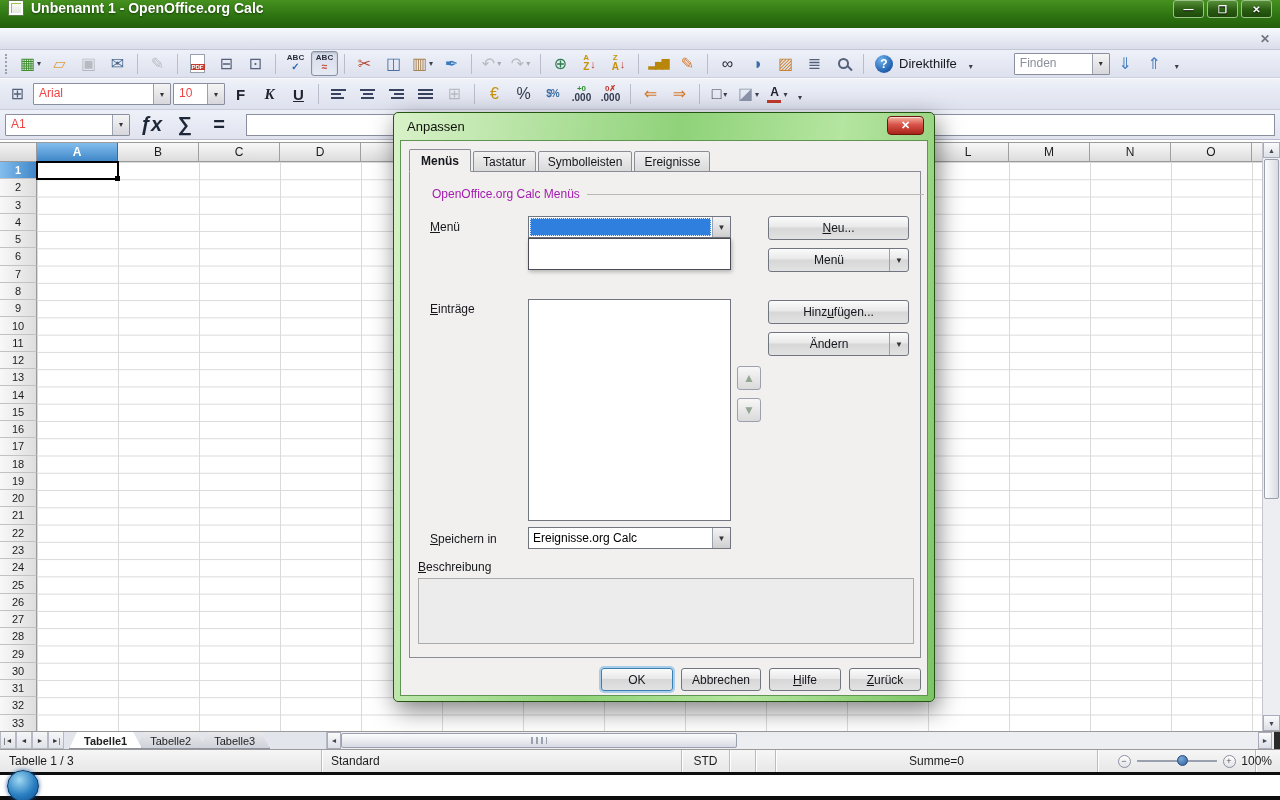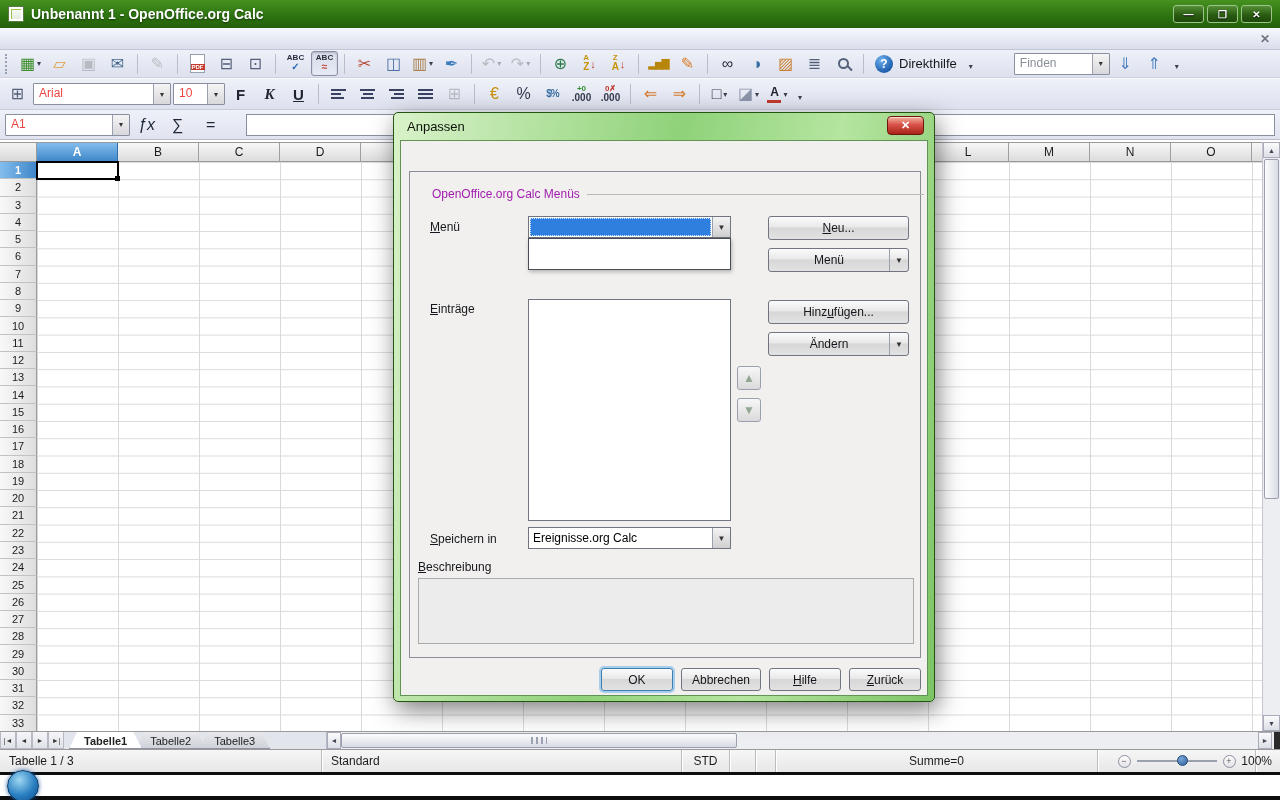--- a/index.html
+++ b/index.html
@@ -2,21 +2,21 @@
 <html><head>
 <meta charset="utf-8">
 <style>
   *{margin:0;padding:0;box-sizing:border-box}
   html,body{width:1280px;height:800px;overflow:hidden}
   body{position:relative;font-family:"Liberation Sans",sans-serif;background:#fff;font-size:12px}
   button{border:none;background:transparent;font:inherit;cursor:default;color:inherit}
   u{text-decoration:underline}
 
   
-  .titlebar{position:absolute;left:0;top:0;width:1280px;height:28px;background:linear-gradient(#46911f,#2c7210 60%,#245f0b);display:flex;align-items:center;padding:0 8px;gap:7px}
+  .titlebar{position:absolute;left:0;top:0;width:1280px;height:28px;background:linear-gradient(#46911f,#2c7210 60%,#245f0b);display:flex;padding:0 8px;gap:7px}
   .appicon{width:16px;height:16px;background:linear-gradient(#ffffff,#dfe8d8);border:1px solid #5a7a4a;box-shadow:inset 0 0 0 2px #fff, inset 3px 3px 0 #9cc24e}
   .apptitle{color:#fff;font-weight:bold;font-size:14px;text-shadow:0 1px 2px rgba(0,0,0,.5);white-space:nowrap}
   .winbtns{margin-left:auto;display:flex;gap:3px}
   .winbtn{width:31px;height:18px;border:1px solid #9cc489;border-radius:3px;background:linear-gradient(#558f36,#2a5c12 55%,#1d4a0a);color:#fff;font-size:10px;font-weight:bold;display:flex;align-items:center;justify-content:center;text-shadow:0 1px 1px #000}
 
   
   .menubar{position:absolute;left:0;top:28px;width:1280px;height:22px;background:linear-gradient(#f6f8fd,#dadeeb);border-bottom:1px solid #c3c7d5;display:flex;align-items:center}
   .docclose{margin-left:auto;margin-right:10px;color:#70757f;font-size:12px;font-weight:bold}
 
   
@@ -52,21 +52,21 @@
   .letter.i{font-style:italic;font-family:"Liberation Serif",serif}
   .letter.u{text-decoration:underline}
   .al{display:flex;flex-direction:column;gap:2px;width:15px}
   .al i{display:block;height:2px;background:#39425f}
   .fA{display:flex;flex-direction:column;align-items:center;line-height:1}
   .fA .A{font-weight:bold;font-size:12px;color:#20242e}
   .fA .bar{width:14px;height:3px;background:#c0392b;margin-top:2px}
 
   
   #formula-bar{position:absolute;left:0;top:110px;width:1280px;height:30px;background:linear-gradient(#eef1f8,#e1e4f0);border-bottom:1px solid #b9bdc9;display:flex;align-items:center;padding:0 5px;gap:8px}
-  .fxi{font-size:16px;font-weight:normal;color:#1d2738;width:26px;text-align:left}
+  .fxi{font-size:20px;font-weight:bold;color:#1d2738;width:26px;text-align:center}
   .fxi.it{font-style:italic}
   #formula-input{flex:1;height:22px;background:#fff;border:1px solid #8a8fa0;margin-left:6px;padding:2px 4px;font-size:12px}
 
   
   #grid{position:absolute;left:0;top:142px;width:1262px;height:589px;overflow:hidden;background:#fff;border-top:1px solid #9a9a9a}
   #corner{position:absolute;left:0;top:0;width:37px;height:19px;background:linear-gradient(#f3f3f3,#d9d9d9);border-right:1px solid #9a9a9a;border-bottom:1px solid #9a9a9a}
   #colhdr{position:absolute;left:37px;top:0;right:0;height:19px;display:flex;overflow:hidden}
   .ch{flex:0 0 81px;height:19px;border-right:1px solid #9f9f9f;border-bottom:1px solid #9a9a9a;background:linear-gradient(#f8f8f8,#dcdcdc);font-size:12px;color:#1c1c1c;display:flex;align-items:center;justify-content:center}
   .ch.sel{background:linear-gradient(#83bdee,#3f87c8);color:#fff;font-weight:bold;border-right-color:#2f6ea8}
   #rowhdr{position:absolute;left:0;top:19px;width:37px;bottom:0;overflow:hidden}
@@ -501,20 +501,26 @@
 <div id="taskbar">
   <div id="startorb"></div>
 </div>
 
 <div id="dialog">
   <div id="dlg-title">
     <span>Anpassen</span>
     <button id="dlg-close">✕</button>
   </div>
   <div id="dlg-body">
+    <div id="dlg-tabs">
+        <div class="dtab active">Menüs</div>
+        <div class="dtab">Tastatur</div>
+        <div class="dtab">Symbolleisten</div>
+        <div class="dtab">Ereignisse</div>
+      </div>
     <div id="tabpage">
       <div class="legend" style="top:15px">OpenOffice.org Calc Menüs</div>
       <div class="dlabel" id="lbl-menu" style="left:20px;top:48px"><u>M</u>enü</div>
       <div class="dcombo openblue" style="left:118px;top:44px">
         <span class="dval"></span>
         <span class="darr">▼</span>
       </div>
       <div id="menu-droplist"></div>
       <button class="dbtn sidebtn" id="btn-new" style="top:44px"><u>N</u>eu...</button>
       <button class="dbtn sidebtn split" style="top:76px">

